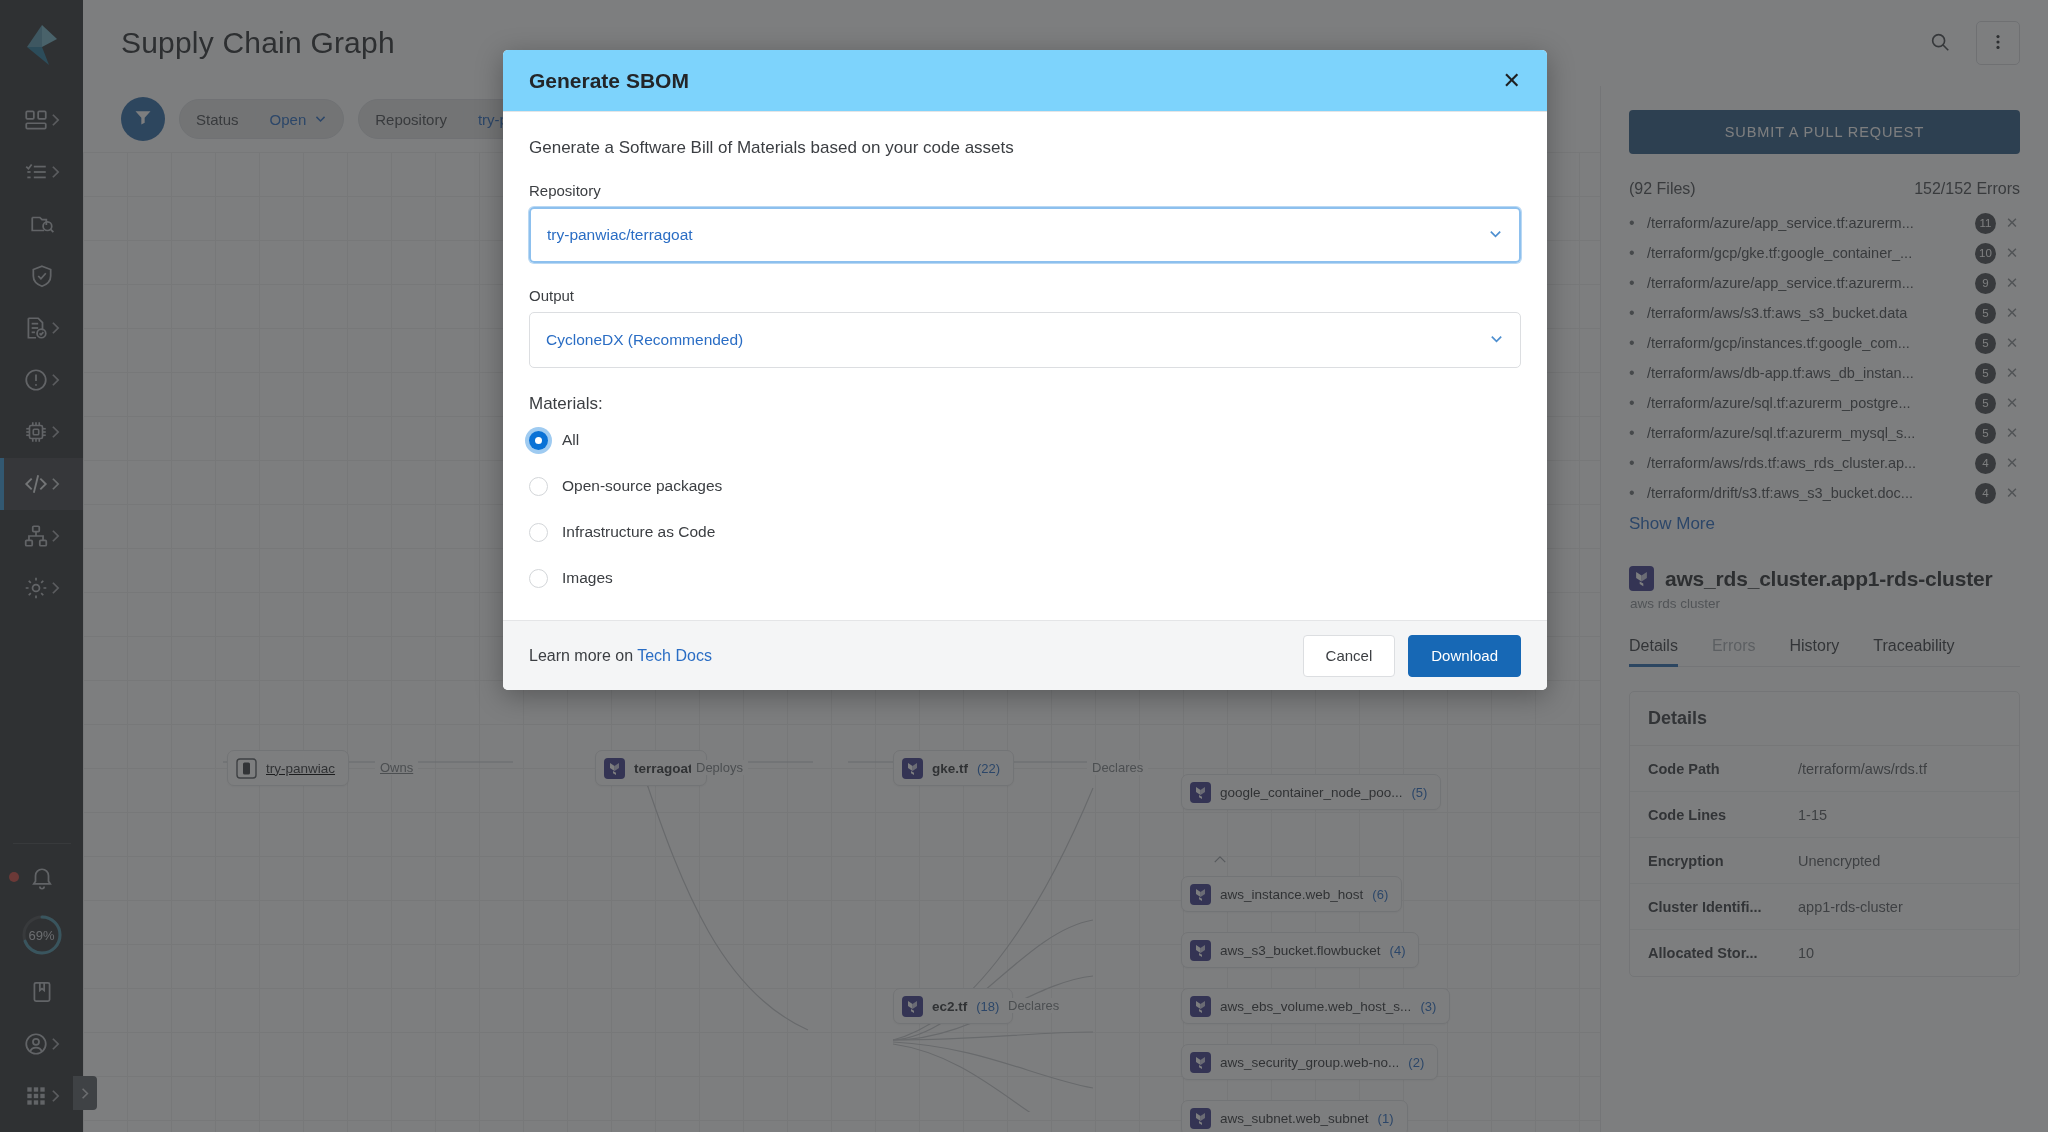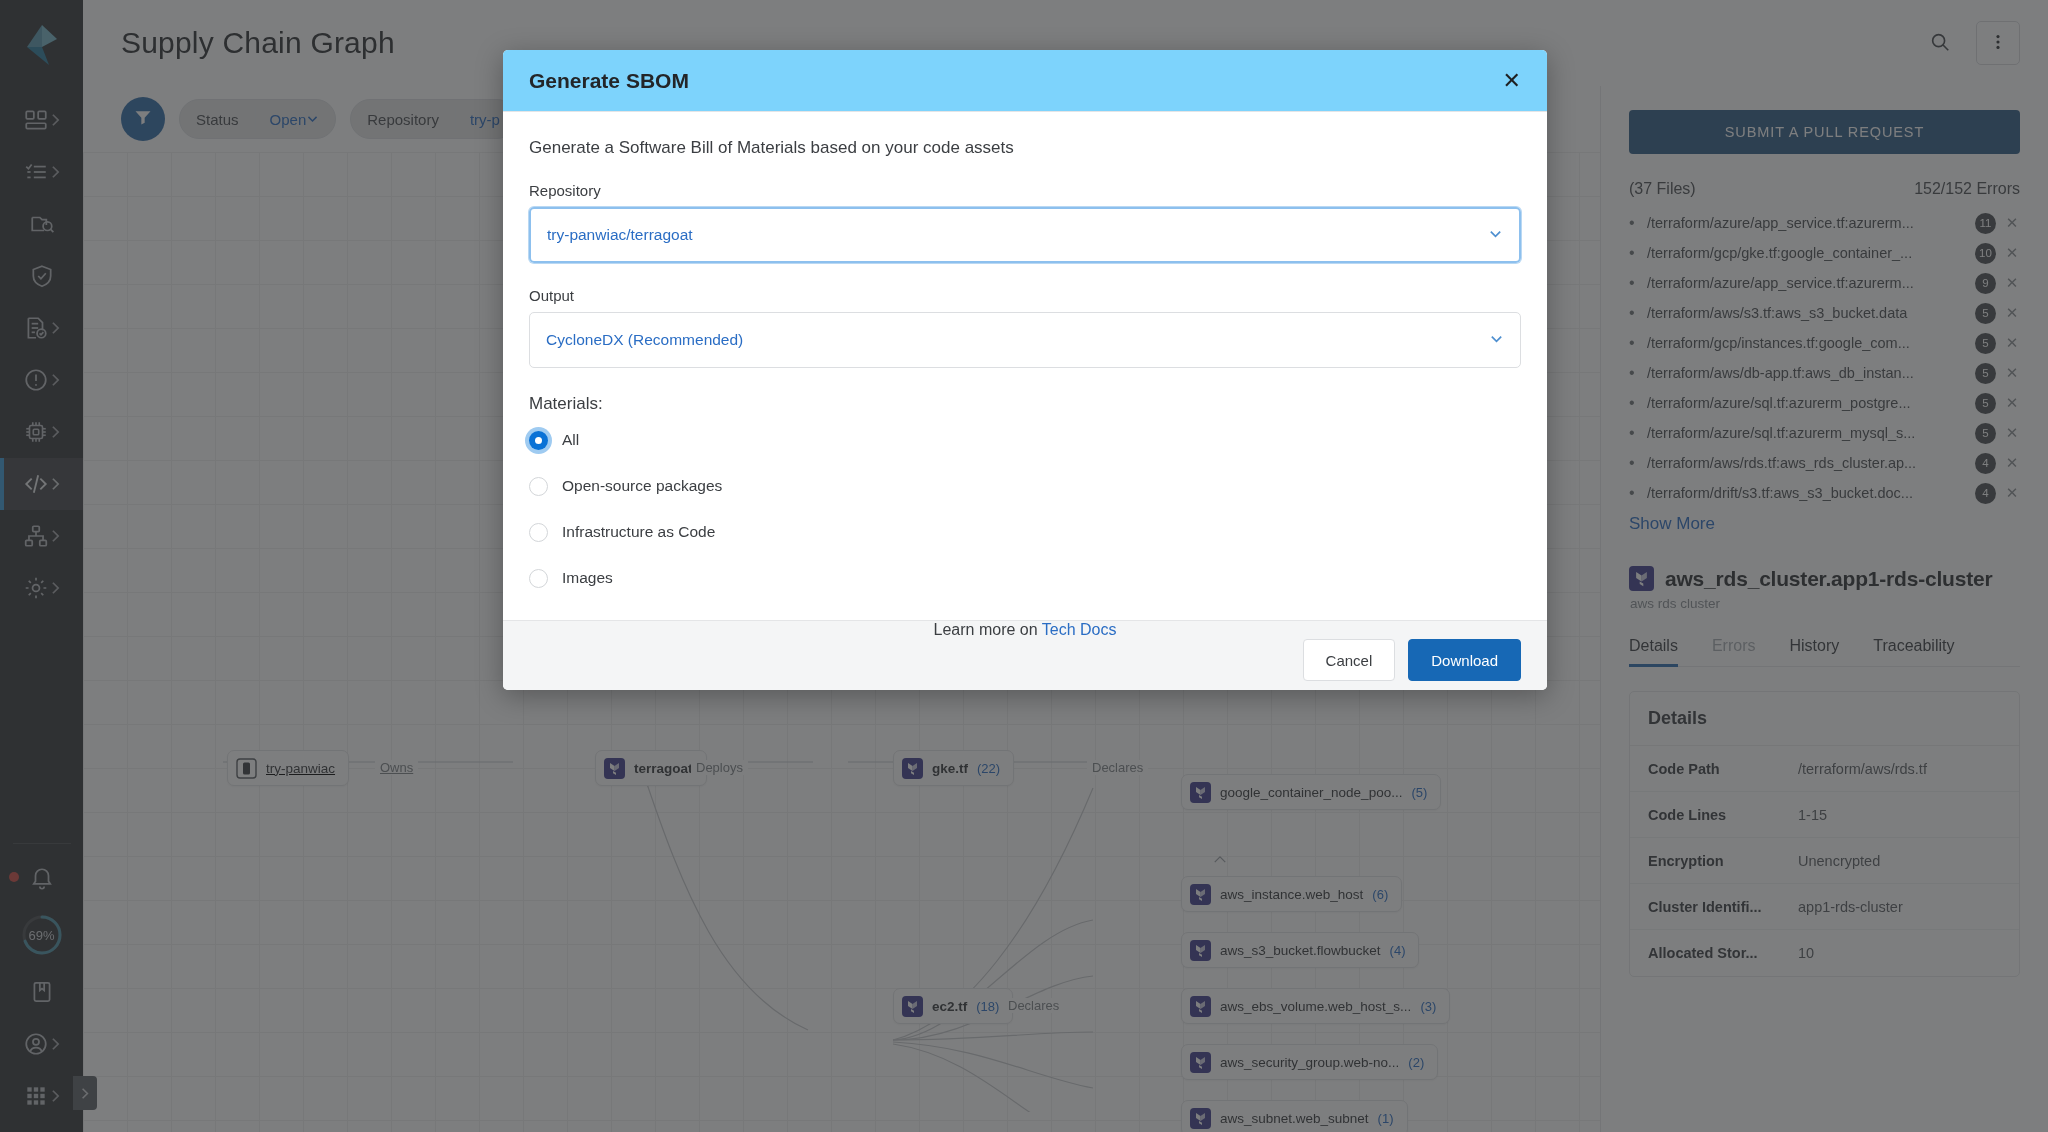--- a/index.html
+++ b/index.html
@@ -76,21 +76,21 @@
     background: #2f6ca8; display: flex; align-items: center; justify-content: center;
   }
   .pill {
     height: 40px; border: 1px solid #dcdee1; border-radius: 22px;
     display: flex; align-items: center; padding: 0 6px 0 0; background: #e5e5e5;
   }
   .pill-key { font-size: 15px; color: #4a4d51; padding: 0 16px; }
   .pill-sep { width: 1px; height: 26px; background: #e2e4e7; }
   .pill-val {
     font-size: 15px; color: #2a6dc4; padding: 0 10px 0 14px;
-    display: flex; align-items: flex-end; 
+    display: flex; align-items: flex-end; gap: 8px;
   }
 
   
   .canvas { position: absolute; left: 0; right: 0; top: 152px; bottom: 0; overflow: hidden; }
   .canvas-grid {
     position: absolute; inset: 0;
     background-image:
       linear-gradient(to right, #efeff0 1px, transparent 1px),
       linear-gradient(to bottom, #efeff0 1px, transparent 1px);
     background-size: 44px 44px;
@@ -211,21 +211,21 @@
     position: relative;
   }
   .radio.on { border: none; background: #0a72d6; box-shadow: 0 0 0 4px #9fcbf1; }
   .radio.on::after {
     content: ""; position: absolute; left: 6px; top: 6px;
     width: 7px; height: 7px; border-radius: 50%; background: #fff;
   }
   .radio-lbl { font-size: 15.5px; color: #3b3e42; }
   .m-foot {
     height: 70px; background: #f4f5f6; border-top: 1px solid #e4e5e7;
-    display: flex; align-items: center; padding: 0 26px; flex-direction: column;
+    display: flex; align-items: center; padding: 0 26px;
   }
   .m-learn { font-size: 16px; color: #3b3e42; }
   .m-learn a { color: #2a6dc4; text-decoration: none; }
   .m-foot-btns { margin-left: auto; display: flex; gap: 13px; }
   .btn {
     height: 42px; padding: 0 22px; border-radius: 4px; font-size: 15px;
     font-family: "Liberation Sans", sans-serif; border: 1px solid #dcdee1;
     background: #fff; color: #3b3e42;
   }
   .btn.primary { background: #1768b5; border-color: #1768b5; color: #fff; font-weight: 500; }
@@ -680,21 +680,21 @@
             <path d="M2 8 L8 2 L14 8"></path>
           </svg>
       </span>
 
     </div>
 
     <aside class="rpanel">
       <button class="pr-btn">SUBMIT A PULL REQUEST</button>
 
       <div class="err-head">
-        <span>(37 Files)</span>
+        <span>(92 Files)</span>
         <span>152/152 Errors</span>
       </div>
 
       <div class="err-list">
         <div class="err-row">
           <span class="err-bullet">•</span>
           <span class="err-path">/terraform/azure/app_service.tf:azurerm...</span>
           <span class="err-badge">11</span>
           <span class="err-x">✕</span>
         </div>

